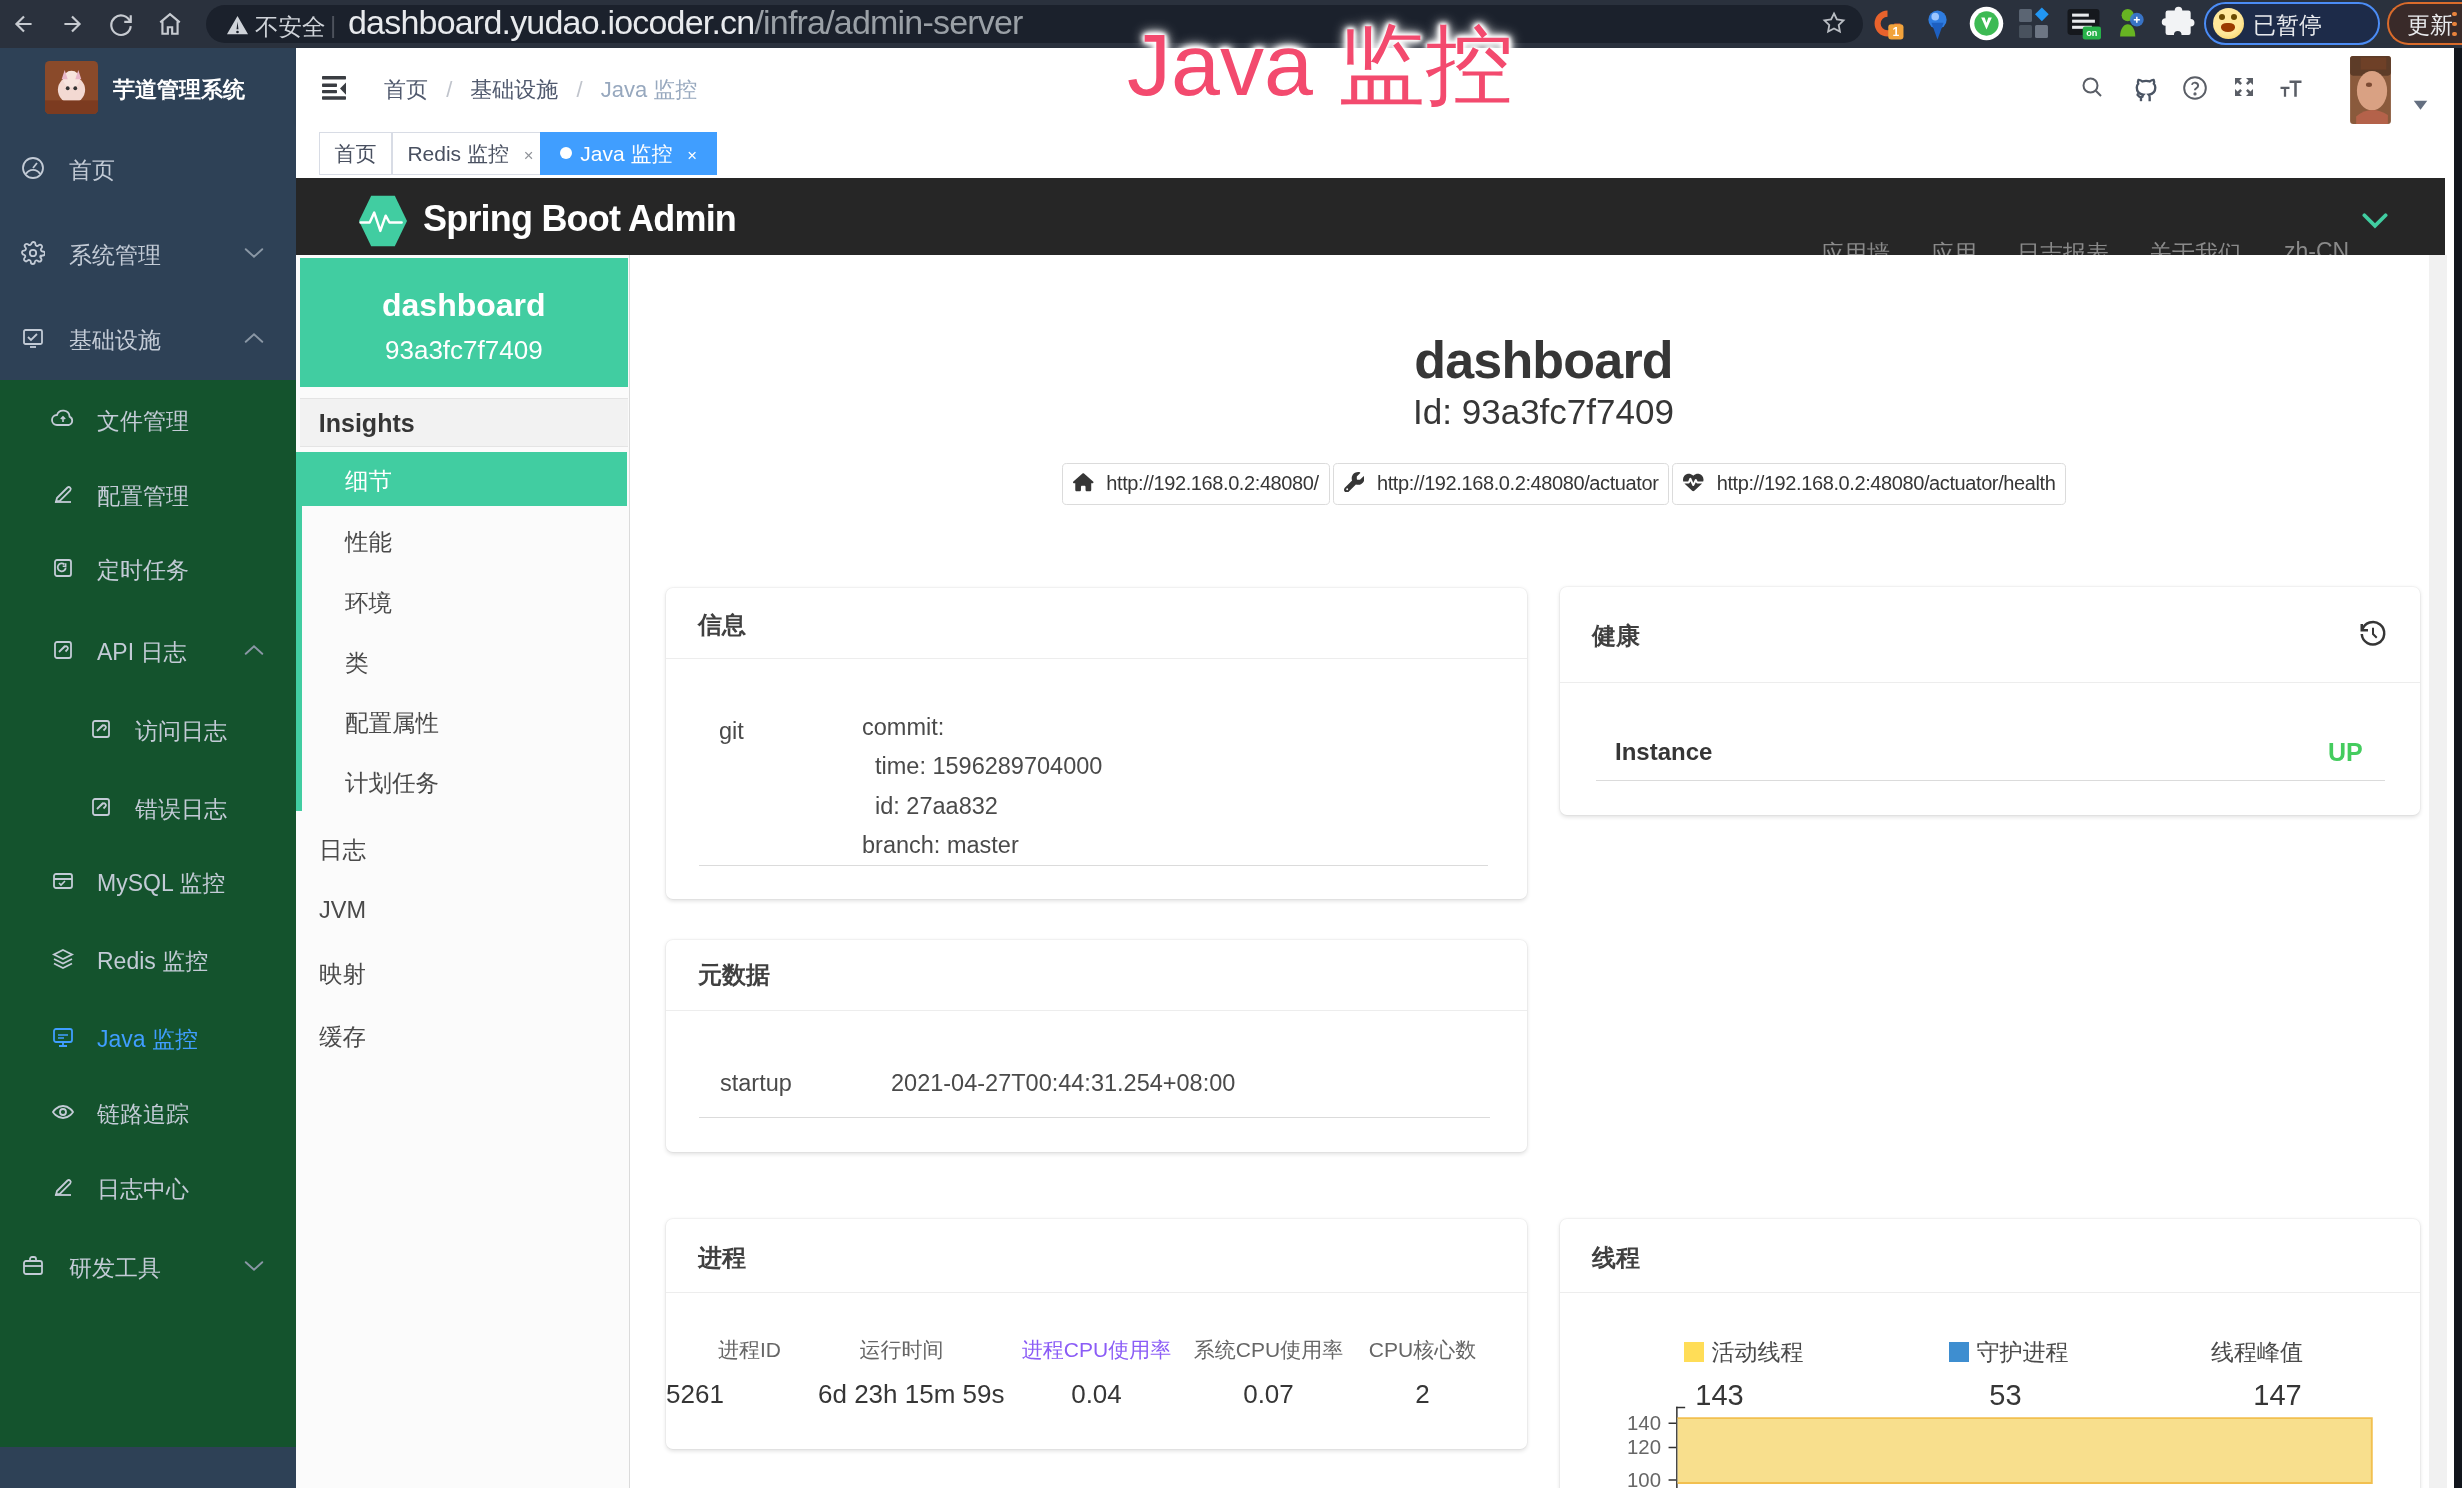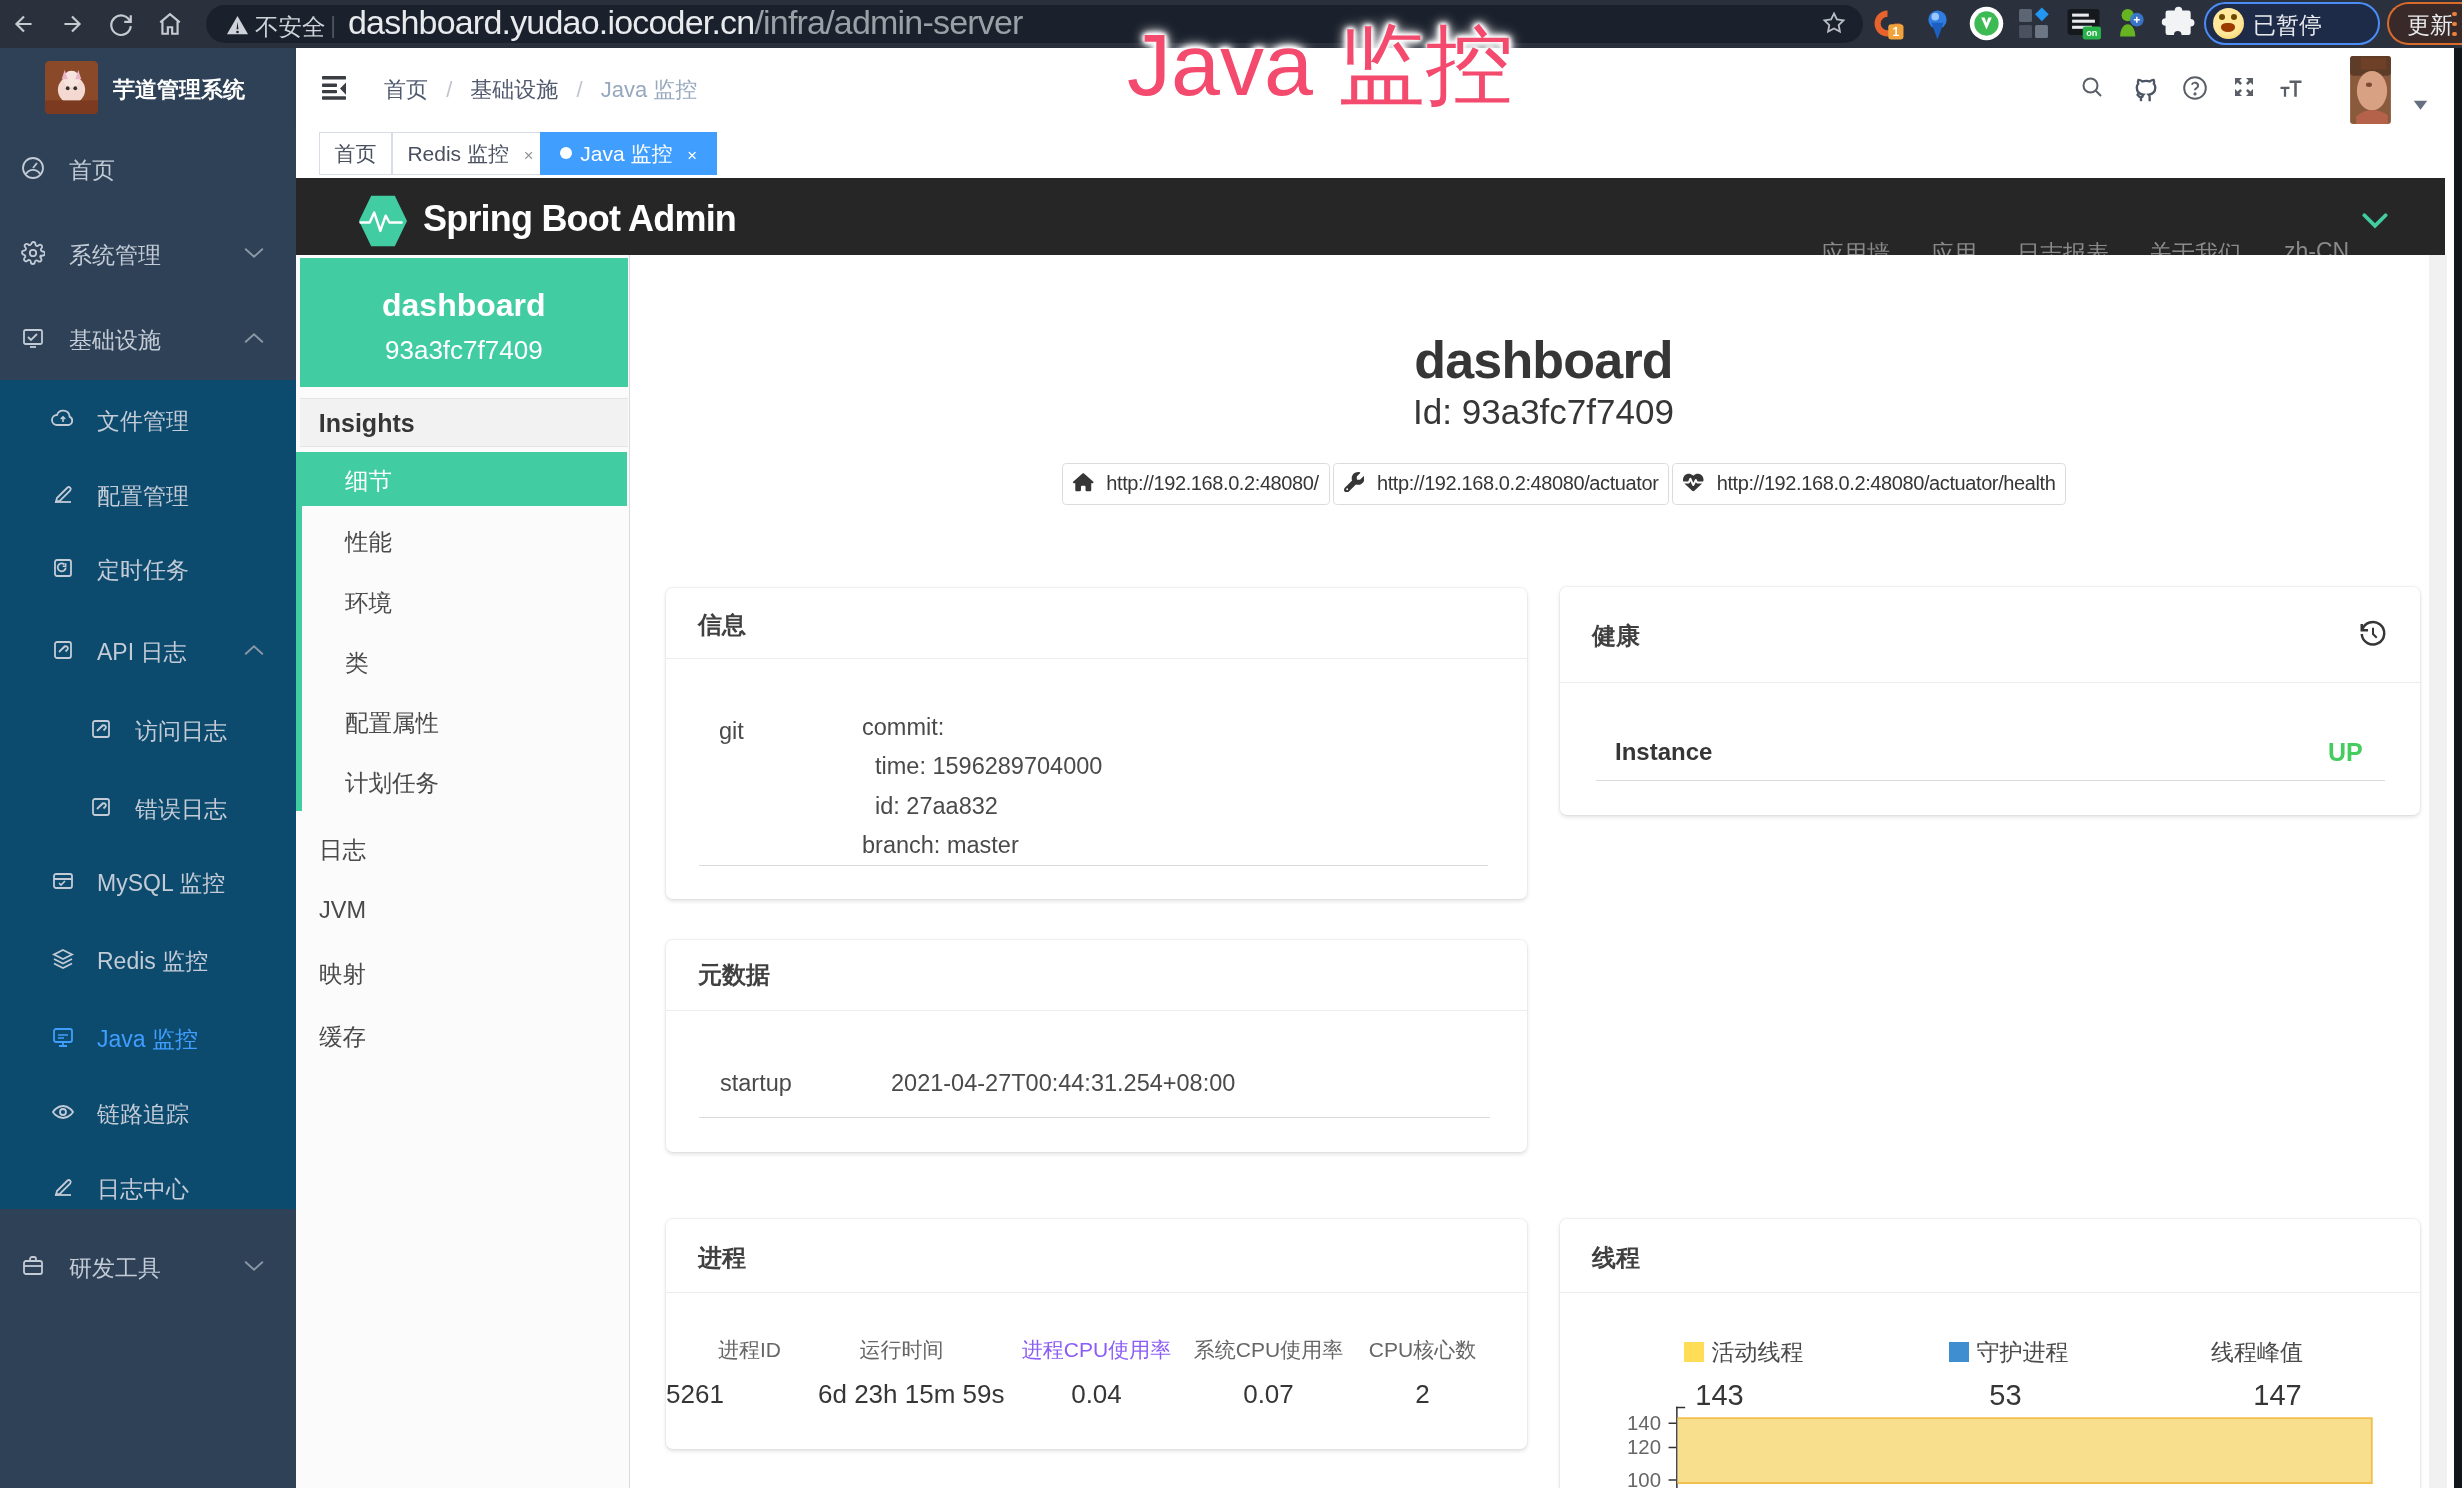--- a/index.html
+++ b/index.html
@@ -33,21 +33,21 @@
   text-shadow:0 0 3.8px #fff,0 0 3.8px #fff,0 0 6px #fff,0 0 6px #fff,0 0 9px #fff,0 0 12px #fff,0 0 15px #fff; white-space:nowrap; }
 
 
 #sidebar { position:absolute; left:0; top:48px; width:296px; height:1441px; background:#2e4156; }
 #sidebar .logo { position:absolute; left:45px; top:13px; width:53px; height:53px; border-radius:4.6px; overflow:hidden; }
 #sidebar .title { position:absolute; left:113px; top:27px; font-size:22px; font-weight:bold; color:#fff; }
 .mi { position:absolute; left:0; width:296px; height:76px; color:#c3cbd6; font-size:23px; }
 .mi .ic { position:absolute; left:21px; top:26px; width:24px; height:24px; }
 .mi .tx { position:absolute; left:69px; top:25px; }
 .mi .ar { position:absolute; left:244px; top:32px; }
-#submenu { position:absolute; left:0; top:332px; width:296px; height:829px; background:#0c4a6e; }
+#submenu { position:absolute; left:0; top:332px; width:296px; height:1067px; background:#14532d; }
 .mi2 .ic { left:51px; }
 .mi2 .tx { left:97px; }
 .mi3 .ic { left:89px; }
 .mi3 .tx { left:135px; }
 .mi.active { color:#409eff; }
 
 
 #navbar { position:absolute; left:296px; top:48px; width:2161px; height:77px; background:#fff; box-shadow:0 0.8px 3px rgba(0,21,41,.08); }
 #navbar .crumb { position:absolute; top:27px; font-size:22px; color:#515a6e; white-space:nowrap; }
 #navbar .crumb .sp { color:#c0c4cc; margin:0 12px; font-weight:400; }

